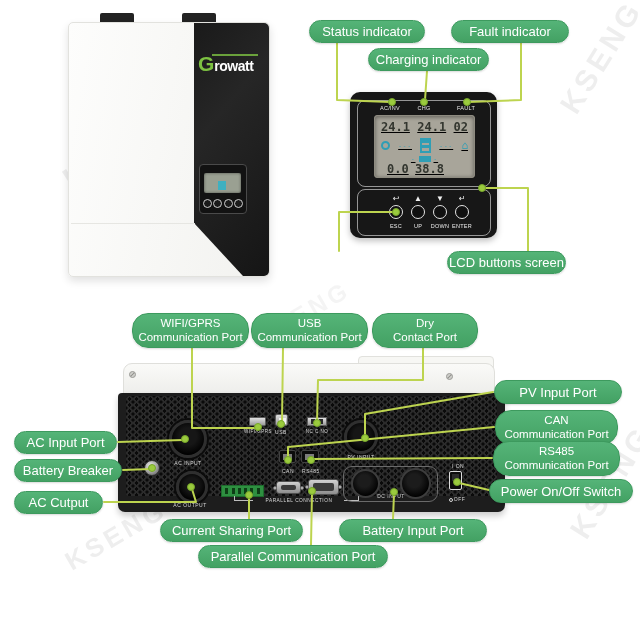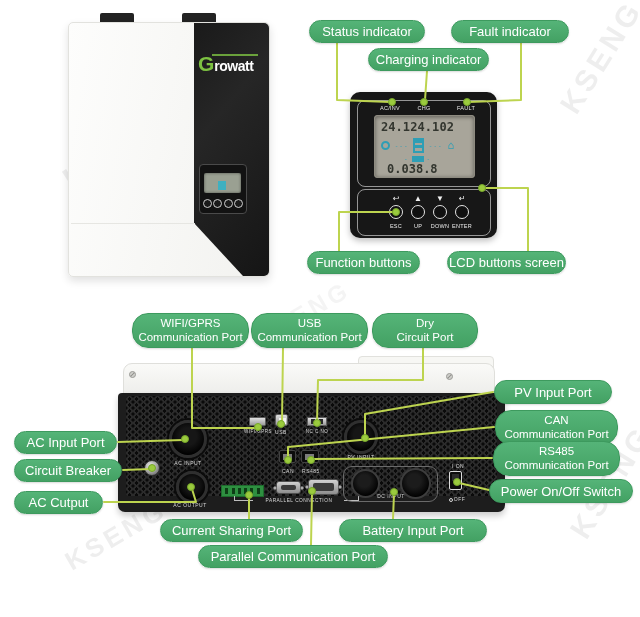--- a/index.html
+++ b/index.html
@@ -43,21 +43,21 @@
   .mini-btns b{width:7px;height:7px;border-radius:50%;border:1px solid #cfcfcf;background:#1a1a1a;}
 
   
   .cpanel{position:absolute;left:350px;top:92px;width:147px;height:146px;background:#171717;
           border-radius:10px;box-shadow:0 3px 6px rgba(0,0,0,.25);}
   .cp-outline{position:absolute;border:1px solid rgba(255,255,255,.55);border-radius:8px;}
   .cp-ind{position:absolute;font-size:5.5px;color:#e8e8e8;letter-spacing:.3px;text-align:center;}
   .lcd{position:absolute;left:24px;top:23px;width:99px;height:61px;background:#a8a59a;border:1px solid #8e8b80;
        border-radius:3px;box-shadow:inset 0 1px 4px rgba(0,0,0,.45);font-family:"DejaVu Sans Mono",monospace;}
   .lcd .num{color:#33362f;font-weight:bold;font-size:12px;line-height:1;}
-  .lcd-row{position:absolute;left:6px;right:20px;display:flex;justify-content:space-between;}
+  .lcd-row{position:absolute;left:6px;right:6px;display:flex;justify-content:space-between;text-decoration:underline;}
   .teal{color:#2f9eb5;}
   .lcd-ic-circle{width:9px;height:9px;border:2px solid #2f9eb5;border-radius:50%;box-sizing:border-box;}
   .lcd-batt{width:11px;height:15px;border:2px solid #2f9eb5;box-sizing:border-box;background:
             linear-gradient(#2f9eb5 3px,transparent 3px 5px,#2f9eb5 5px 8px,transparent 8px);}
   .lcd-dash{font-size:6px;letter-spacing:1px;color:#2f9eb5;line-height:1;}
   .lcd-house{font-size:11px;line-height:1;}
   .lcd-sbatt{width:12px;height:6px;border:1px solid #2f9eb5;box-sizing:border-box;background:#2f9eb5;}
   .cp-btn{position:absolute;width:14px;height:14px;border-radius:50%;background:#101010;
           border:1.5px solid #e4e4e4;box-sizing:border-box;transform:translate(-50%,-50%);}
   .cp-bicon{position:absolute;color:#f0f0f0;font-size:8px;transform:translate(-50%,-50%);line-height:1;}
@@ -288,41 +288,40 @@
   <div class="dot" style="left:288px;top:460px;"></div>
   <div class="dot" style="left:311px;top:460px;"></div>
   <div class="dot" style="left:249px;top:495px;"></div>
   <div class="dot" style="left:312px;top:491px;"></div>
   <div class="dot" style="left:394px;top:492px;"></div>
   <div class="dot" style="left:457px;top:482px;"></div>
 
   <div class="pill" style="left:309px;top:20px;width:116px;">Status indicator</div>
   <div class="pill" style="left:451px;top:20px;width:118px;">Fault indicator</div>
   <div class="pill" style="left:368px;top:48px;width:121px;">Charging indicator</div>
-  <div class="pill" style="left:307px;top:251px;width:113px;">Function buttons</div>
   <div class="pill" style="left:447px;top:251px;width:119px;">LCD buttons screen</div>
 
   <div class="pill two" style="left:132px;top:313px;width:117px;">
     <span>WIFI/GPRS</span>
     <span>Communication Port</span>
   </div>
   <div class="pill two" style="left:251px;top:313px;width:117px;">
     <span>USB</span>
     <span>Communication Port</span>
   </div>
   <div class="pill two" style="left:372px;top:313px;width:106px;">
     <span>Dry</span>
-    <span>Circuit Port</span>
+    <span>Contact Port</span>
   </div>
 
   <div class="pill" style="left:14px;top:431px;width:103px;text-align:right;">AC Input Port</div>
-  <div class="pill" style="left:14px;top:459px;width:108px;">Circuit Breaker</div>
+  <div class="pill" style="left:14px;top:459px;width:108px;">Battery Breaker</div>
   <div class="pill" style="left:14px;top:491px;width:89px;">AC Cutput</div>
 
-  <div class="pill" style="left:494px;top:380px;width:118px;height:24px;">PV Input Port</div>
+  <div class="pill" style="left:494px;top:380px;width:128px;height:24px;">PV Input Port</div>
   <div class="pill two" style="left:495px;top:410px;width:123px;">
     <span>CAN</span>
     <span>Communication Port</span>
   </div>
   <div class="pill two" style="left:493px;top:441px;width:127px;">
     <span>RS485</span>
     <span>Communication Port</span>
   </div>
   <div class="pill" style="left:489px;top:479px;width:144px;height:24px;">Power On/Off Switch</div>
 

